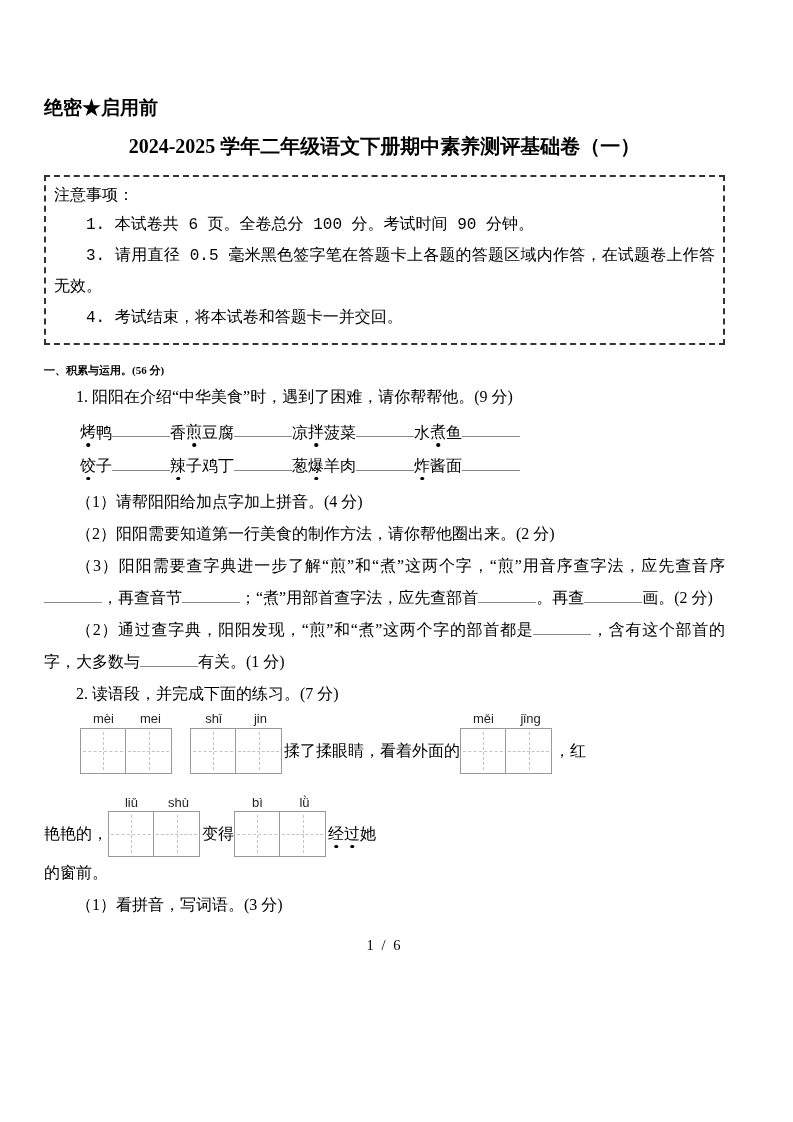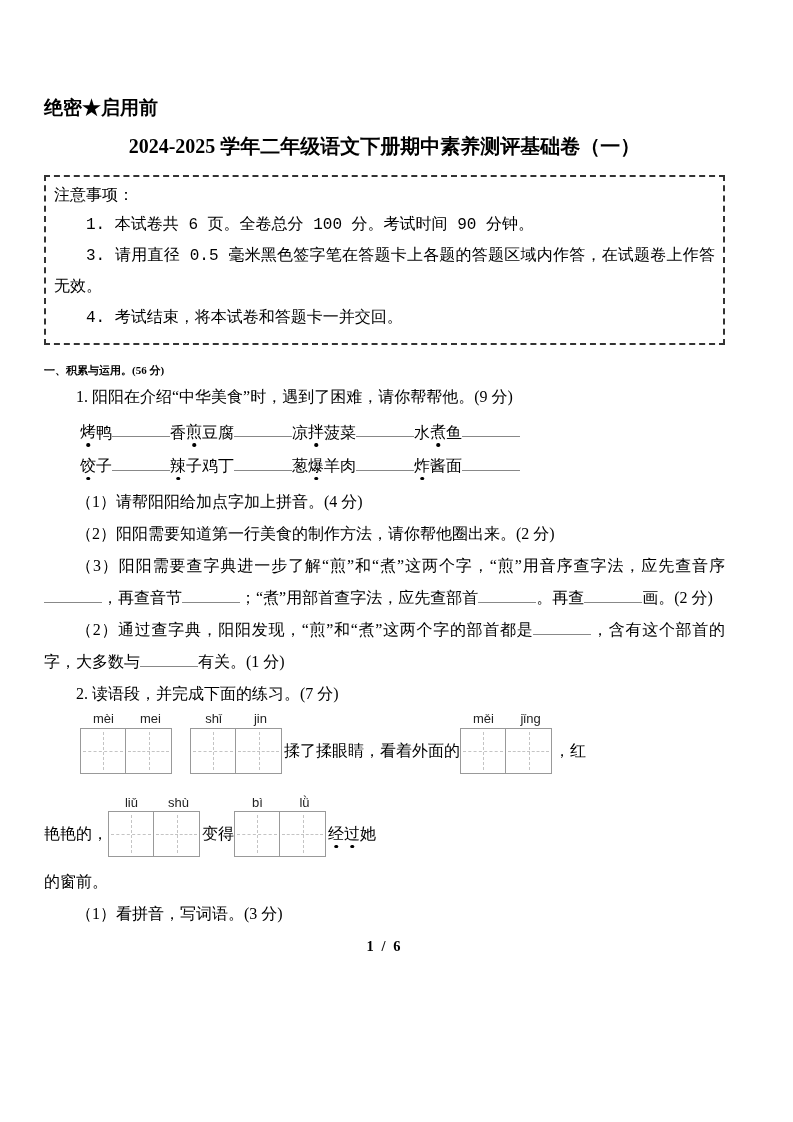--- a/index.html
+++ b/index.html
@@ -11,42 +11,42 @@
     font-size:16px; line-height:2;
   }
   .secrecy { font-size:19px; font-weight:700; line-height:1.3; margin:0 0 12px 0; }
   .title { font-size:20px; font-weight:700; text-align:center; line-height:1.3; margin:1px 0 16px 0; }
   .notice-box { border:2px dashed #333; padding:2px 8px 8px 8px; line-height:1.95; }
   .notice-heading { font-weight:400; }
   .notice-item { text-indent:2em; text-align:justify;font-family:Liberation Mono, monospace; }
   .sec-heading { font-weight:700; font-size:11px; margin-top:14px; }
   .stem { margin:0; text-indent:2em; }
   .para { margin:0; text-indent:2em; text-align:justify; }
-  .para-plain { margin:9px 0 0 0; }
+  .para-plain { margin:0 0 0 0; }
   .food-row { display:flex; padding-left:36px; margin:7px 0 9px 0; line-height:1.4; align-items:baseline; }
   .food-item { white-space:nowrap; }
   .blank { display:inline-block; width:58px; height:1.05em; border-bottom:1px solid #888; vertical-align:baseline; }
   .dot-char { position:relative; display:inline-block; }
   .dot-char::after {
     content:""; position:absolute; left:50%; bottom:-3px; transform:translateX(-50%);
     width:3.5px; height:3.5px; border-radius:50%; background:#000;
   }
   .passage-line { display:flex; align-items:flex-end; }
   .passage-line.pad-indent { padding-left:36px; }
   .passage-line > .seg-text { margin-bottom:12px; line-height:1.3; white-space:pre; }
   .box-group { display:inline-flex; flex-direction:column; flex-shrink:0; }
   .box-group + .box-group { margin-left:16px; }
   .pinyin-row { display:flex; font-family:"Liberation Sans","DejaVu Sans",sans-serif; font-size:13px; line-height:1.35; color:#222; }
   .pinyin { width:47px; text-align:center; }
   .cells { display:flex; }
   .cell { width:46px; height:46px; box-sizing:border-box; border:1px solid #999; background:#fff; position:relative; }
   .cell + .cell { border-left-width:0; }
   .cell::before { content:""; position:absolute; left:50%; top:3px; bottom:3px; border-left:1px dashed #c4c4c4; }
   .cell::after  { content:""; position:absolute; top:50%; left:2px; right:2px; border-top:1px dashed #c4c4c4; }
-  .footer { text-align:center; font-weight:700; font-size:14.5px; margin-top:2px; letter-spacing:2px; }
+  .footer { text-align:center; font-weight:400; font-size:14.5px; margin-top:10px; letter-spacing:2px; }
 </style>
 </head>
 <body>
 
 <div class="page">
 
   <div class="secrecy">绝密★启用前</div>
 
   <div class="title">2024-2025 学年二年级语文下册期中素养测评基础卷（一）</div>
 

